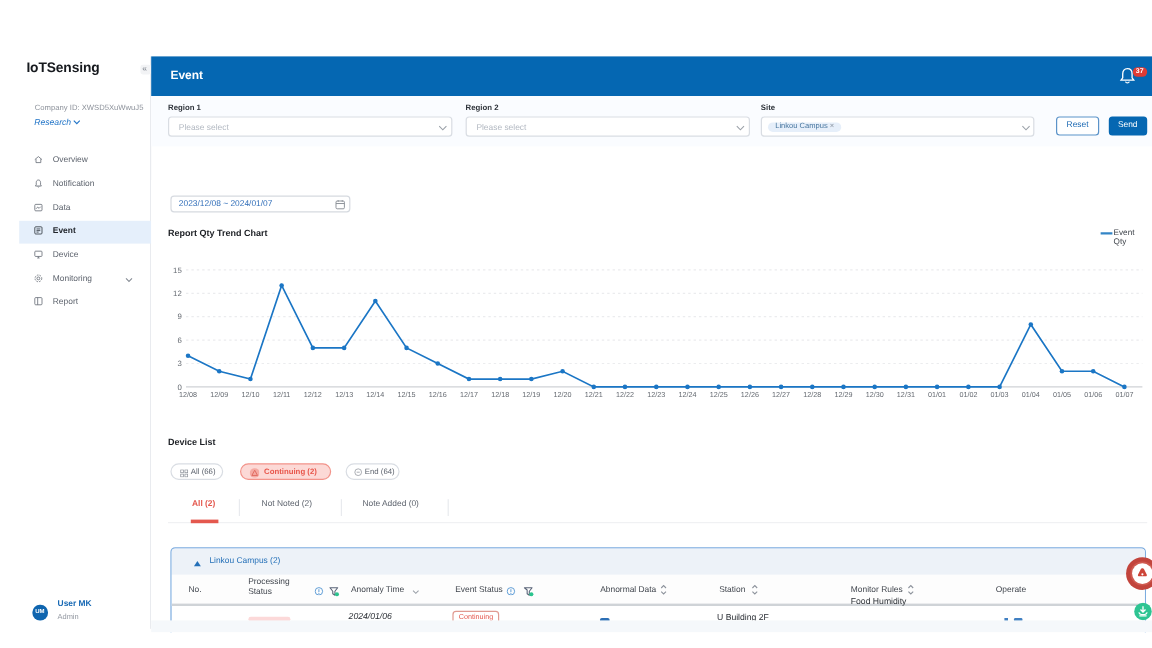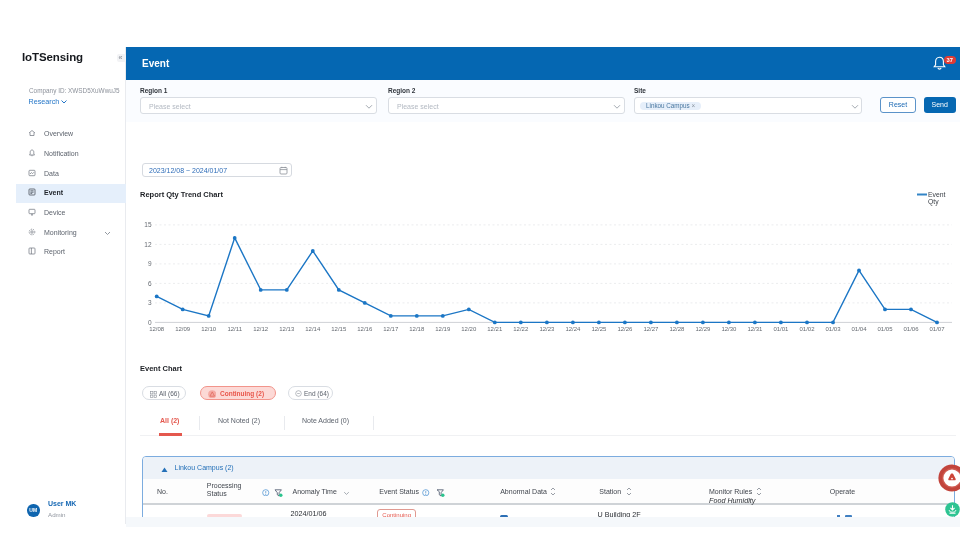--- a/index.html
+++ b/index.html
@@ -9,21 +9,21 @@
 </style>
 </head>
 <body>
 <div id="stage">
 
   <div class="abs" id="sidebar" style="left:0; top:47px; width:126px; height:477px; background:#fff; border-right:1px solid #e9ebef;"></div>
   <div class="abs" style="left:22px; top:51px; font-size:11.5px; font-weight:bold; color:#16191e; letter-spacing:-0.1px;">IoTSensing</div>
   <div class="abs" style="left:117px; top:54px; width:9px; height:8px; background:#f2f3f5; border-radius:2px;"></div>
   <div class="abs" style="left:118.5px; top:53.5px; font-size:7px; color:#7d838c;">«</div>
   <div class="abs" style="left:29px; top:86.5px; font-size:6.4px; color:#8d929b;">Company ID: XWSD5XuWwuJ5</div>
-  <div class="abs" style="left:28.5px; top:96.5px; font-size:7.2px; color:#2476c8;">Research</div>
+  <div class="abs" style="left:28.5px; top:96.5px; font-size:7.2px; color:#2476c8;font-style:italic;">Research</div>
   <svg class="abs" style="left:60px; top:99px;" width="8" height="6" viewBox="0 0 8 6">
       <path d="M1.5 1.5 L4 4 L6.5 1.5" fill="none" stroke="#2476c8" stroke-width="1"></path>
     </svg>
 
   <div class="abs" style="left:16px; top:184px; width:110px; height:19px; background:#e5effb;"></div>
 
   <div class="abs" style="left:44px; top:130px; font-size:7px; color:#5d636d;">Overview</div>
   <div class="abs" style="left:44px; top:150px; font-size:7px; color:#5d636d;">Notification</div>
   <div class="abs" style="left:44px; top:169.5px; font-size:7px; color:#5d636d;">Data</div>
   <div class="abs" style="left:44px; top:189px; font-size:7px; color:#22262c; font-weight:bold;">Event</div>
@@ -190,21 +190,21 @@
     <circle cx="733.0" cy="65.4" r="1.9" fill="#1b76c5"></circle>
     <text x="733.0" y="125.9" text-anchor="middle" font-size="6" fill="#666b72">01/04</text>
     <circle cx="759.0" cy="104.4" r="1.9" fill="#1b76c5"></circle>
     <text x="759.0" y="125.9" text-anchor="middle" font-size="6" fill="#666b72">01/05</text>
     <circle cx="785.0" cy="104.4" r="1.9" fill="#1b76c5"></circle>
     <text x="785.0" y="125.9" text-anchor="middle" font-size="6" fill="#666b72">01/06</text>
     <circle cx="811.0" cy="117.4" r="1.9" fill="#1b76c5"></circle>
     <text x="811.0" y="125.9" text-anchor="middle" font-size="6" fill="#666b72">01/07</text>
   </svg>
 
-  <div class="abs" style="left:140px; top:364px; font-size:7.5px; font-weight:bold; color:#1b1e23;">Event Chart</div>
+  <div class="abs" style="left:140px; top:364px; font-size:7.5px; font-weight:bold; color:#1b1e23;">Device List</div>
 
   <div class="abs" style="left:142px; top:386px; width:44px; height:13.5px; background:#fff; border:1px solid #d9dde3; border-radius:7px;">
     <svg class="abs" style="left:7px; top:3.5px;" width="7" height="7" viewBox="0 0 7 7">
       <rect x="0.6" y="0.6" width="2.3" height="2.3" fill="none" stroke="#8b9098" stroke-width="0.6"></rect>
       <rect x="4.1" y="0.6" width="2.3" height="2.3" fill="none" stroke="#8b9098" stroke-width="0.6"></rect>
       <rect x="0.6" y="4.1" width="2.3" height="2.3" fill="none" stroke="#8b9098" stroke-width="0.6"></rect>
       <rect x="4.1" y="4.1" width="2.3" height="2.3" fill="none" stroke="#8b9098" stroke-width="0.6"></rect>
     </svg>
     <div class="abs" style="left:16px; top:3px; font-size:6.5px; color:#5d636d;">All (66)</div>
   </div>
@@ -277,25 +277,25 @@
         <path d="M1 6 L3 8 L5 6" fill="none" stroke="#8d939c" stroke-width="0.9"></path>
       </svg>
     <div class="abs" style="left:566px; top:31px; font-size:7px; color:#41464e;">Monitor Rules</div>
     <svg class="abs" style="left:612.7px; top:30.5px;" width="6" height="9" viewBox="0 0 6 9">
         <path d="M1 3 L3 1 L5 3" fill="none" stroke="#8d939c" stroke-width="0.9"></path>
         <path d="M1 6 L3 8 L5 6" fill="none" stroke="#8d939c" stroke-width="0.9"></path>
       </svg>
     <div class="abs" style="left:686.8px; top:31px; font-size:7px; color:#41464e;">Operate</div>
 
     <div class="abs" style="left:64px; top:57px; width:35px; height:4px; background:#fcd9d9; border-radius:2px;"></div>
-    <div class="abs" style="left:147.5px; top:52.5px; font-size:7.2px; color:#2a2e34;">2024/01/06</div>
+    <div class="abs" style="left:147.5px; top:52.5px; font-size:7.2px; color:#2a2e34;font-style:italic;">2024/01/06</div>
     <div class="abs" style="left:234.4px; top:52.8px; width:38.5px; height:12px; border:1px solid #e09a91; border-radius:3px; font-size:6px; color:#e4584e; text-align:center; line-height:11px;">Continuing</div>
     <div class="abs" style="left:357px; top:58px; width:8px; height:4px; background:#2c6fb5; border-radius:1.5px;"></div>
     <div class="abs" style="left:454.5px; top:53px; font-size:7.2px; color:#2a2e34;">U Building 2F</div>
-    <div class="abs" style="left:566px; top:39px; font-size:7.2px; color:#2a2e34;font-style:italic;">Food Humidity</div>
+    <div class="abs" style="left:566px; top:39px; font-size:7.2px; color:#2a2e34;">Food Humidity</div>
     <div class="abs" style="left:693.5px; top:58.5px; width:3.5px; height:2.5px; background:#4180c2;"></div>
     <div class="abs" style="left:701.5px; top:58px; width:7px; height:3px; background:#4180c2; border-radius:1px;"></div>
   </div>
 
   <div class="abs" style="left:126px; top:516.5px; width:834px; height:10px; background:#f5f8fb;"></div>
   <div class="abs" style="left:0; top:526.5px; width:960px; height:14px; background:#fff;"></div>
 
   <svg class="abs" style="left:938px; top:464px;" width="28" height="28" viewBox="0 0 28 28">
     <circle cx="14" cy="14" r="13.6" fill="#c2443c"></circle>
     <circle cx="14" cy="14" r="10" fill="#cf5a50"></circle>

